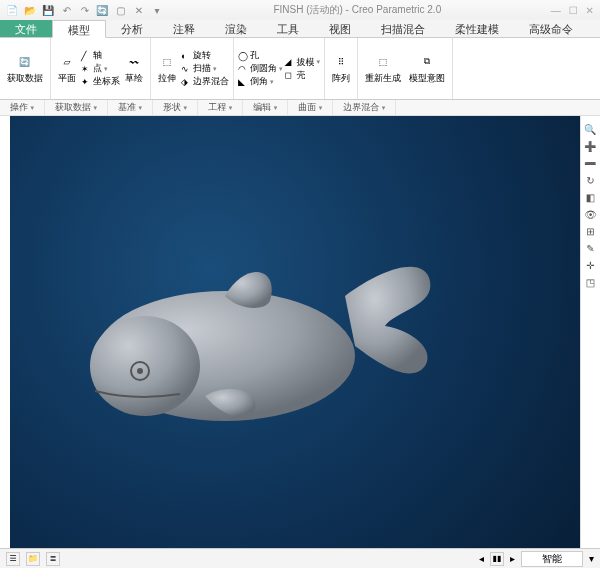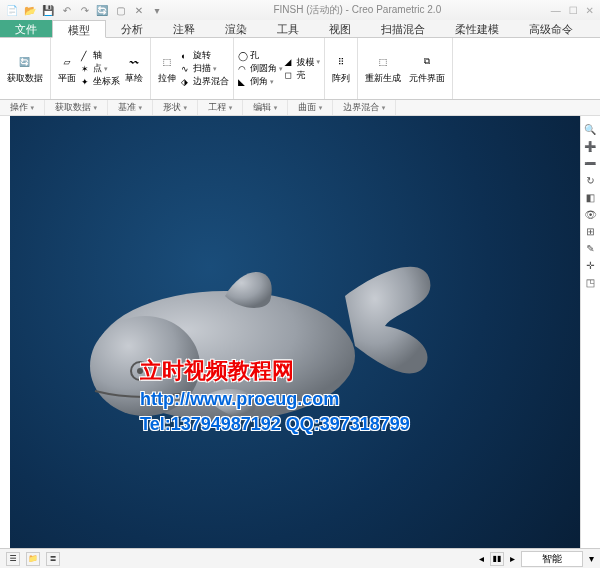--- a/index.html
+++ b/index.html
@@ -186,21 +186,21 @@
   </div>
 
   <div class="rgroup">
     <div class="ctrls">
       <div class="big-btn">
         <span class="ico">⬚</span>
         <span>重新生成</span>
       </div>
       <div class="big-btn">
         <span class="ico">⧉</span>
-        <span>元件界面</span>
+        <span>模型意图</span>
       </div>
     </div>
   </div>
 </div>
 
 <div class="subbar">
   <div><span>操作</span> <span class="dd">▾</span></div>
   <div><span>获取数据</span> <span class="dd">▾</span></div>
   <div><span>基准</span> <span class="dd">▾</span></div>
   <div><span>形状</span> <span class="dd">▾</span></div>
@@ -230,25 +230,20 @@
       <path d="M140 40 C160 5 195 10 185 45 C180 55 155 55 140 40 Z" fill="url(#g)"></path>
 
       <path d="M120 140 C140 165 175 170 170 145 C165 130 135 130 120 140 Z" fill="url(#g)"></path>
 
       <circle cx="55" cy="115" r="9" fill="none" stroke="#555" stroke-width="2"></circle>
       <circle cx="55" cy="115" r="3" fill="#555"></circle>
 
       <path d="M10 135 Q50 145 95 138" stroke="#555" stroke-width="2" fill="none"></path>
     </svg>
 
-    <div class="watermark">
-      <div class="wm-red">立时视频教程网</div>
-      <div class="wm-blue">http://www.proeug.com</div>
-      <div class="wm-blue">Tel:13794987192   QQ:397318799</div>
-    </div>
   </div>
 
   <div class="vtool">
     <span>🔍</span>
     <span>➕</span>
     <span>➖</span>
     <span>↻</span>
     <span>◧</span>
     <span>👁</span>
     <span>⊞</span>

